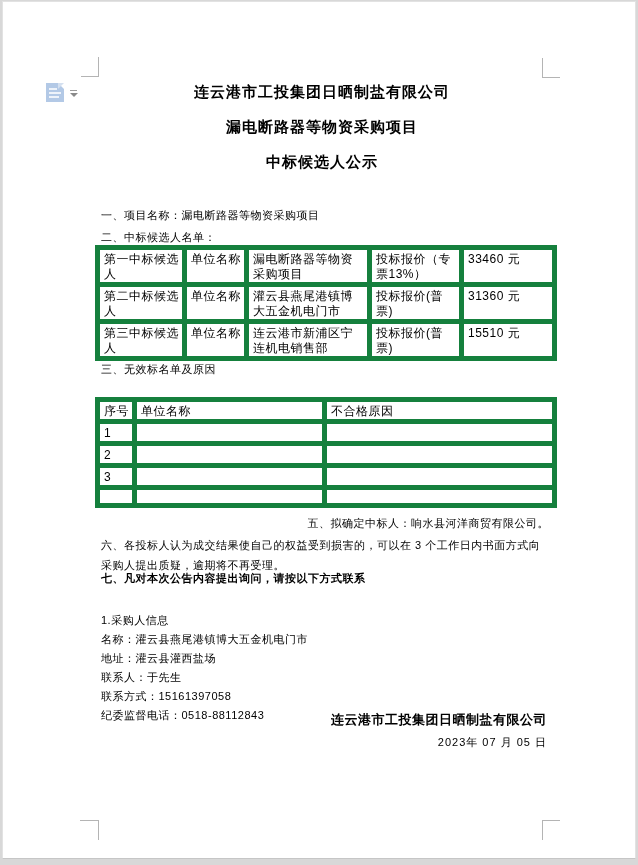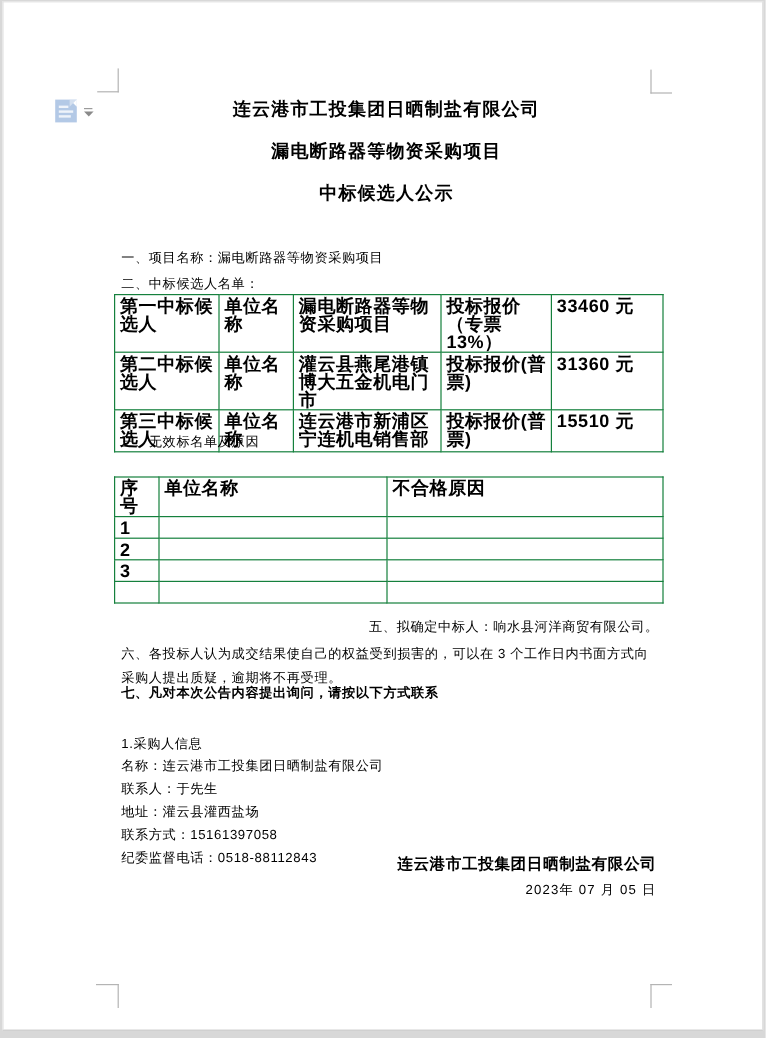--- a/index.html
+++ b/index.html
@@ -28,21 +28,21 @@
   .paste-arrow .tri { position:absolute; left:1px; top:3px; width:0; height:0;
       border-left:4px solid transparent; border-right:4px solid transparent; border-top:4px solid #8a8a8a; }
 
   
   .title-block { left:96px; top:72px; width:446px; text-align:center; }
   .title-line { font-size:15px; font-weight:bold; color:#000; line-height:35px; letter-spacing:1px; }
   .body-text { font-size:11px; color:#000; line-height:20px; letter-spacing:0.5px; }
   .sec { left:98px; width:448px; }
 
   table { border-collapse:collapse; table-layout:fixed; }
-  td, th { border:1px solid #15803d; font-size:15px; font-weight:bold; text-align:left;
+  td, th { border:5px solid #15803d; font-size:12px; font-weight:normal; text-align:left;
            vertical-align:top; padding:2px 3px 0 4px; color:#000; line-height:15px; letter-spacing:0.5px;
            overflow:hidden; }
   .tbl1 { left:92px; top:243px; width:457px; }
   .tbl1 tr.r1 td { height:34px; }
   .tbl1 tr.r2 td, .tbl1 tr.r3 td { height:35px; }
   .tbl2 { left:92px; top:395px; width:457px;padding-left:40px; }
   .tbl2 td { height:18px; }
 
   .contact-line { font-size:11px; line-height:19px; letter-spacing:0.5px; color:#000; }
   .sign-block { left:98px; top:706px; width:446px; text-align:right; }
@@ -154,23 +154,23 @@
       </tr>
     </tbody>
       </table>
 
     <div class="abs sec body-text" style="top:511px;text-align:right;">五、拟确定中标人：响水县河洋商贸有限公司。</div>
     <div class="abs sec body-text" style="top:533px;">六、各投标人认为成交结果使自己的权益受到损害的，可以在 3 个工作日内书面方式向采购人提出质疑，逾期将不再受理。</div>
     <div class="abs sec body-text" style="top:566px;font-weight:bold;">七、凡对本次公告内容提出询问，请按以下方式联系</div>
 
     <div class="abs sec" style="top:581px;margin-top:28px;">
       <div class="contact-line">1.采购人信息</div>
-      <div class="contact-line">名称：连云港市工投集团日晒制盐有限公司</div>
+      <div class="contact-line">名称：灌云县燕尾港镇博大五金机电门市</div>
+      <div class="contact-line">地址：灌云县灌西盐场</div>
       <div class="contact-line">联系人：于先生</div>
-      <div class="contact-line">地址：灌云县灌西盐场</div>
       <div class="contact-line">联系方式：15161397058</div>
       <div class="contact-line">纪委监督电话：0518-88112843</div>
     </div>
 
     <div class="abs sign-block">
       <div class="sign-company">连云港市工投集团日晒制盐有限公司</div>
       <div class="sign-date">2023年 07 月 05 日</div>
     </div>
 
   </div>

